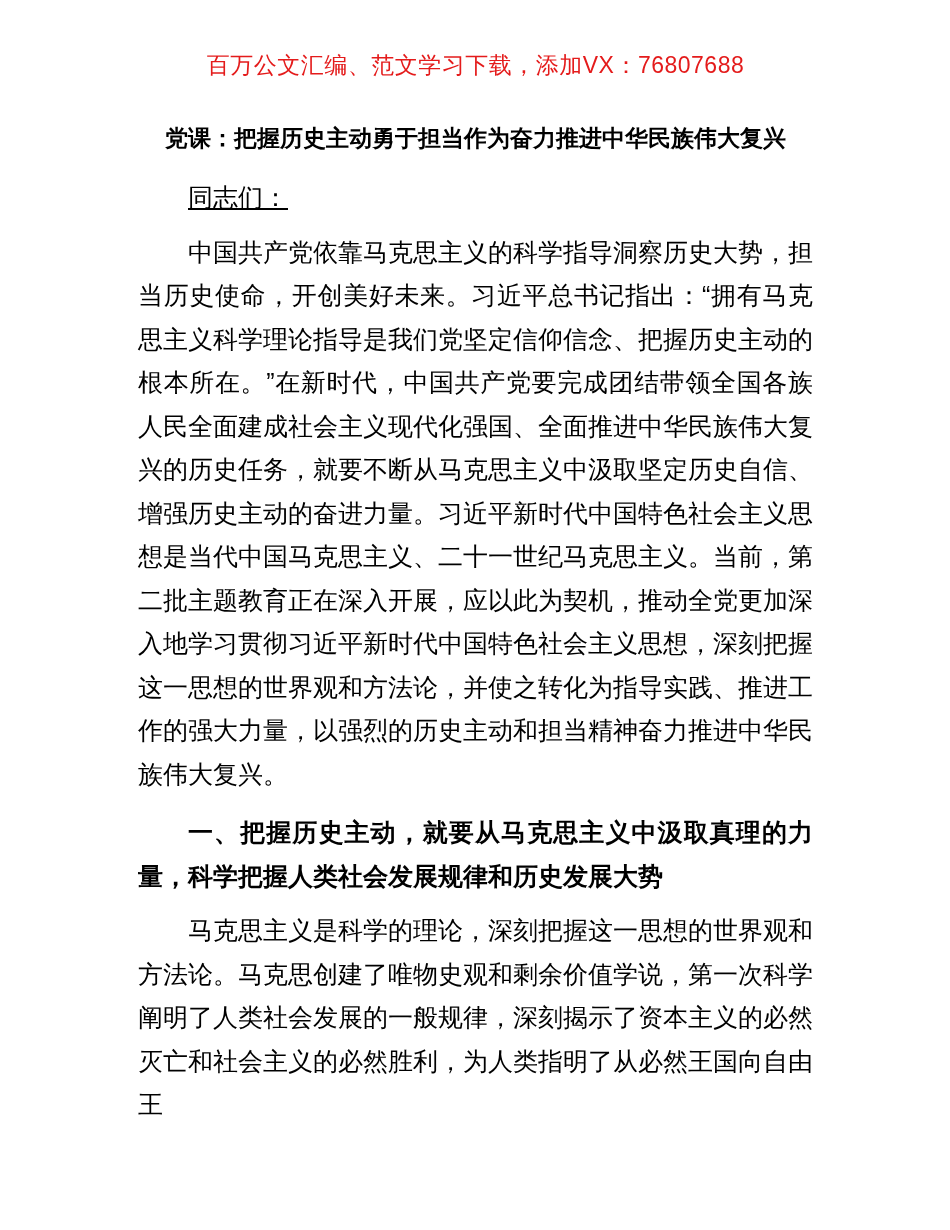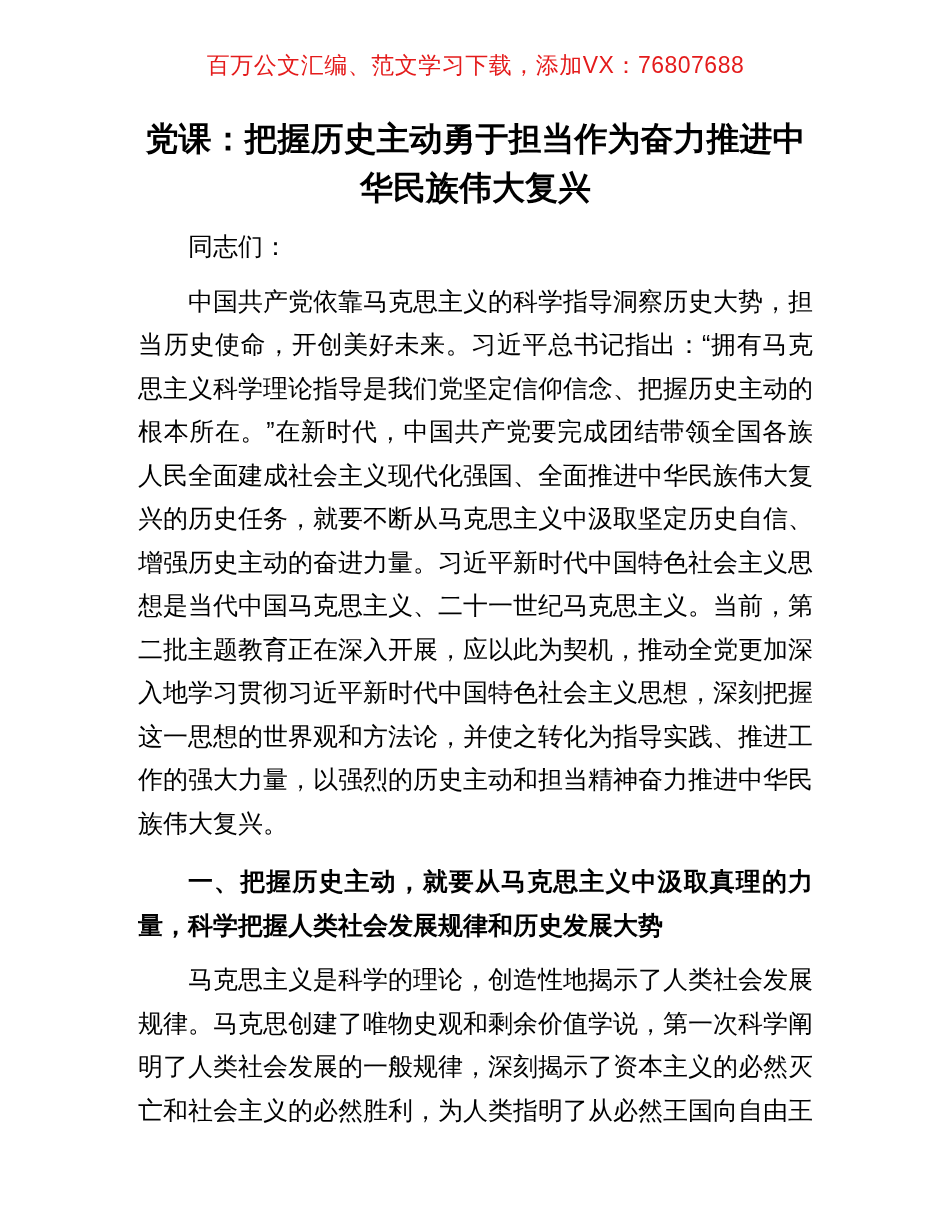--- a/index.html
+++ b/index.html
@@ -22,38 +22,39 @@
   }
   .notice {
     text-align: center;
     font-size: 23px;
     line-height: 30px;
     font-weight: normal;
     letter-spacing: 0.5px;
   }
   .doc-title {
     margin: 34px 0 0 0;
-    font-size: 33px;
+    font-size: 23px;
     line-height: 49px;
     font-weight: bold;
     text-align: center;
     color: #000000;
   }
   .para {
     margin: 11px 0;
     font-size: 25px;
     line-height: 43.5px;
     text-align: justify;
     text-justify: inter-ideograph;
     text-indent: 2em;
     color: #000000;
     word-break: break-all;
   }
   .salutation {
     margin-top: 13px;
+    text-decoration: underline;
   }
   .section-heading {
     font-weight: bold;
     margin-top: 15px;
   }
 </style>
 </head>
 <body>
 
 <div class="page">
@@ -61,15 +62,15 @@
   <div class="notice" style="color: rgb(228, 27, 27);">百万公文汇编、范文学习下载，添加VX：76807688</div>
 
   <h1 class="doc-title">党课：把握历史主动勇于担当作为奋力推进中华民族伟大复兴</h1>
 
   <p class="para salutation">同志们：</p>
 
   <p class="para">中国共产党依靠马克思主义的科学指导洞察历史大势，担当历史使命，开创美好未来。习近平总书记指出：“拥有马克思主义科学理论指导是我们党坚定信仰信念、把握历史主动的根本所在。”在新时代，中国共产党要完成团结带领全国各族人民全面建成社会主义现代化强国、全面推进中华民族伟大复兴的历史任务，就要不断从马克思主义中汲取坚定历史自信、增强历史主动的奋进力量。习近平新时代中国特色社会主义思想是当代中国马克思主义、二十一世纪马克思主义。当前，第二批主题教育正在深入开展，应以此为契机，推动全党更加深入地学习贯彻习近平新时代中国特色社会主义思想，深刻把握这一思想的世界观和方法论，并使之转化为指导实践、推进工作的强大力量，以强烈的历史主动和担当精神奋力推进中华民族伟大复兴。</p>
 
   <p class="para section-heading">一、把握历史主动，就要从马克思主义中汲取真理的力量，科学把握人类社会发展规律和历史发展大势</p>
 
-  <p class="para">马克思主义是科学的理论，创造性地揭示了人类社会发展规律。马克思创建了唯物史观和剩余价值学说，第一次科学阐明了人类社会发展的一般规律，深刻揭示了资本主义的必然灭亡和社会主义的必然胜利，为人类指明了从必然王国向自由王</p>
+  <p class="para">马克思主义是科学的理论，深刻把握这一思想的世界观和方法论。马克思创建了唯物史观和剩余价值学说，第一次科学阐明了人类社会发展的一般规律，深刻揭示了资本主义的必然灭亡和社会主义的必然胜利，为人类指明了从必然王国向自由王</p>
 
 </div>
 
 </body></html>

